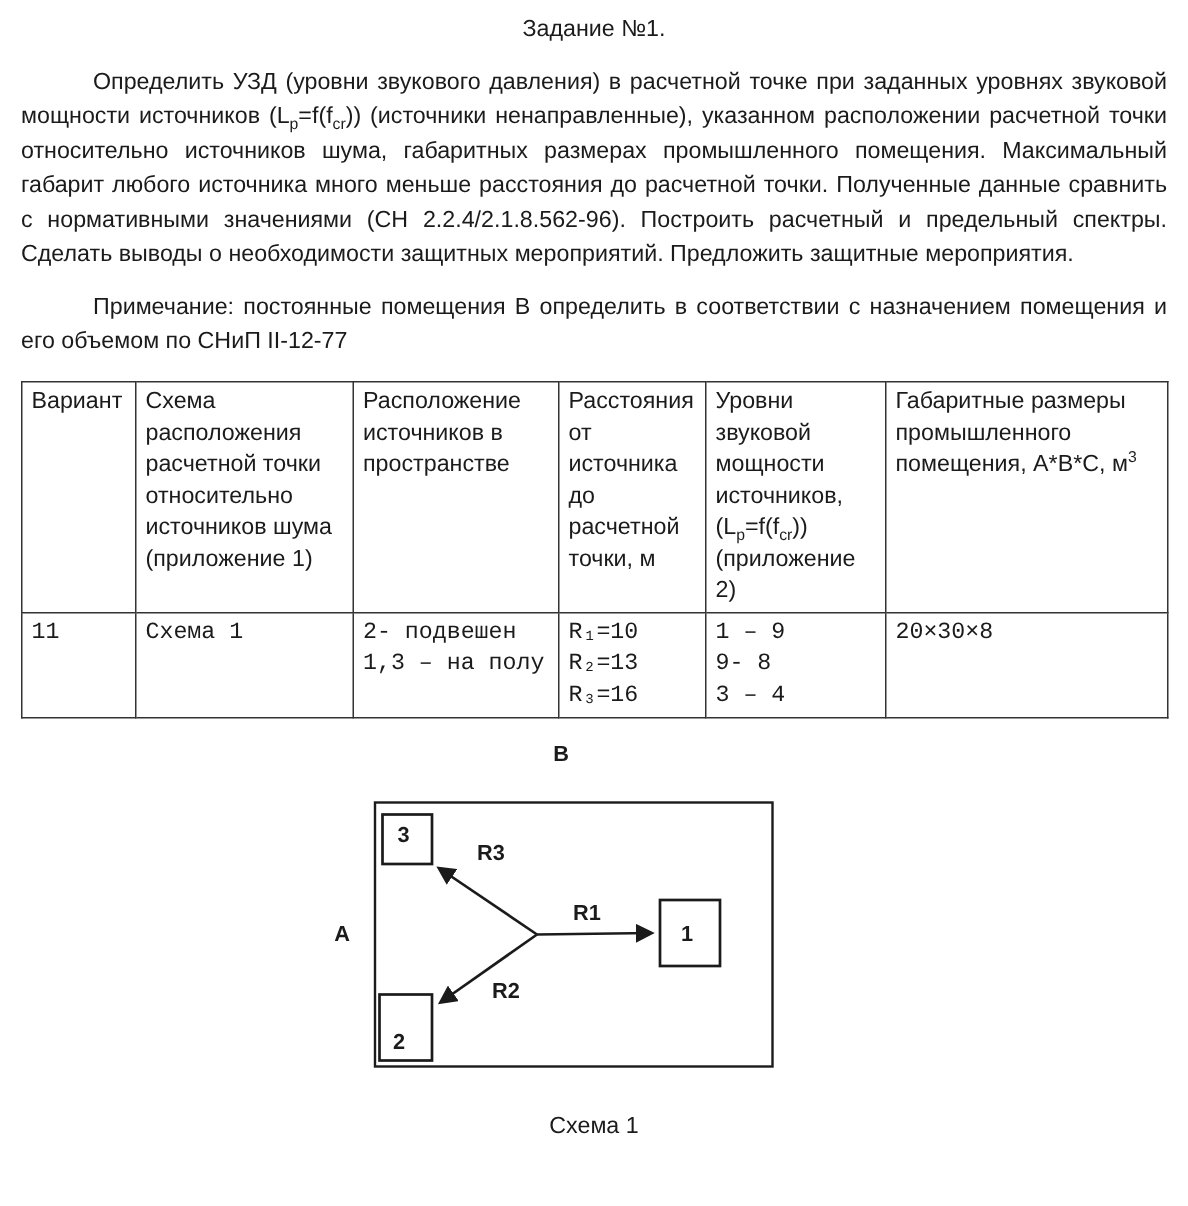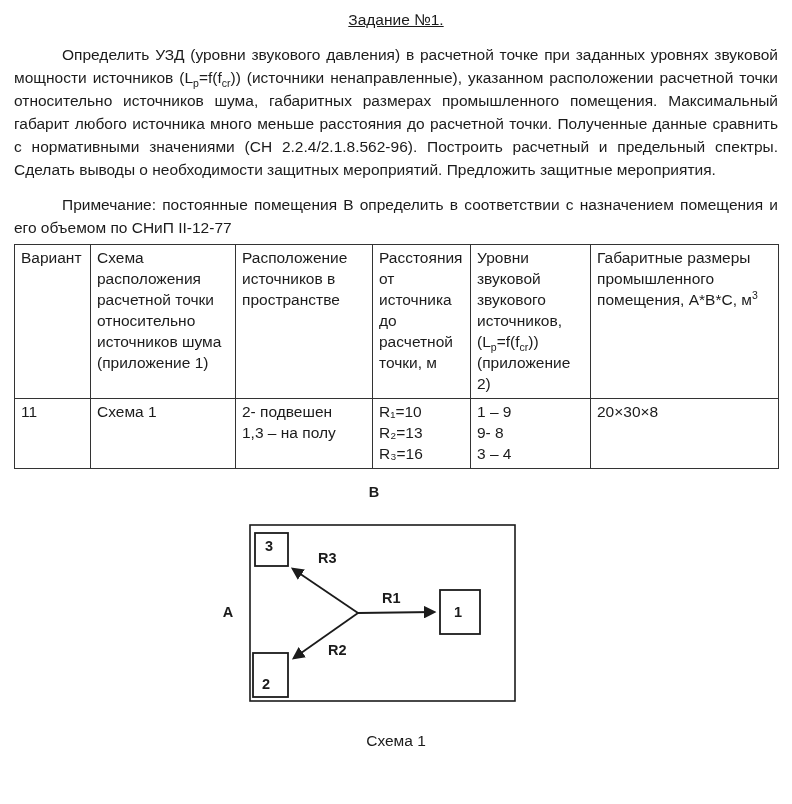--- a/index.html
+++ b/index.html
@@ -10,48 +10,47 @@
     background: #ffffff;
     color: #1b1b1b;
     font-family: "Liberation Sans", sans-serif;
     font-size: 15.5px;
     padding: 8px 14px 0 14px;
     overflow: hidden;
   }
   .title {
     text-align: center;
     line-height: 23px;
-    text-decoration: underline;
   }
   .para {
     margin: 12px 0 0 0;
     text-align: justify;
     text-indent: 48px;
     line-height: 23px;
   }
   sub { font-size: 10.5px; line-height: 0; }
   sup { font-size: 10.5px; line-height: 0; }
 
   table.task-table {
-    margin-top: 5px;
+    margin-top: 15px;
     border-collapse: collapse;
     table-layout: fixed;
     width: 764px;
     font-size: 15.5px;
   }
   table.task-table td {
     border: 1px solid #333333;
     vertical-align: top;
     padding: 2px 6px 4px 6px;
     line-height: 21px;
     word-wrap: break-word;
   }
   tr.head td { text-align: left; }
   tr.head td.left { text-align: left; }
-  tr.datarow td { text-align: left; }
+  tr.datarow td { text-align: left; font-family: Liberation Mono, monospace; }
 
   .diagram {
     margin-left: 164px;
     margin-top: 14px;
   }
   .diagram svg { display: block; }
   .room { fill: #ffffff; stroke: #1b1b1b; stroke-width: 1.6; }
   .src  { fill: #ffffff; stroke: #1b1b1b; stroke-width: 1.8; }
   .arrow { stroke: #1b1b1b; stroke-width: 1.8; }
   .blabel { font-family: "Liberation Sans", sans-serif; font-size: 14.5px; font-weight: bold; fill: #1b1b1b; }
@@ -82,21 +81,21 @@
       <col style="width:98px">
       <col style="width:120px">
       <col style="width:188px">
     </colgroup>
     <tbody>
       <tr class="head">
         <td class="left">Вариант</td>
         <td>Схема расположения расчетной точки относительно источников шума (приложение 1)</td>
         <td>Расположение источников в пространстве</td>
         <td>Расстояния от источника до расчетной точки, м</td>
-        <td><span>Уровни звуковой звукового источников, (L</span><sub>p</sub><span>=f(f</span><sub>cr</sub><span>)) (приложение 2)</span></td>
+        <td><span>Уровни звуковой мощности источников, (L</span><sub>p</sub><span>=f(f</span><sub>cr</sub><span>)) (приложение 2)</span></td>
         <td><span>Габаритные размеры промышленного помещения, А*В*С, м</span><sup>3</sup></td>
       </tr>
       <tr class="datarow">
         <td>11</td>
         <td>Схема 1</td>
         <td>
           <div>2- подвешен</div>
           <div>1,3 – на полу</div>
         </td>
         <td>

